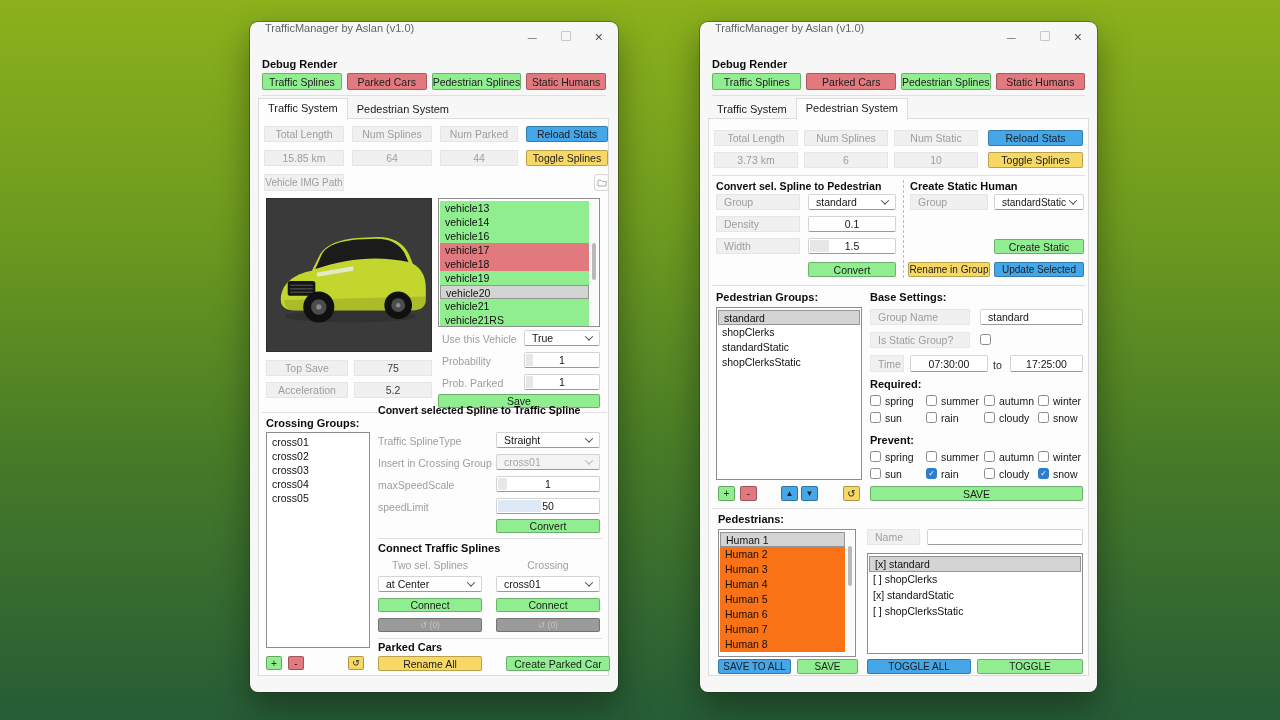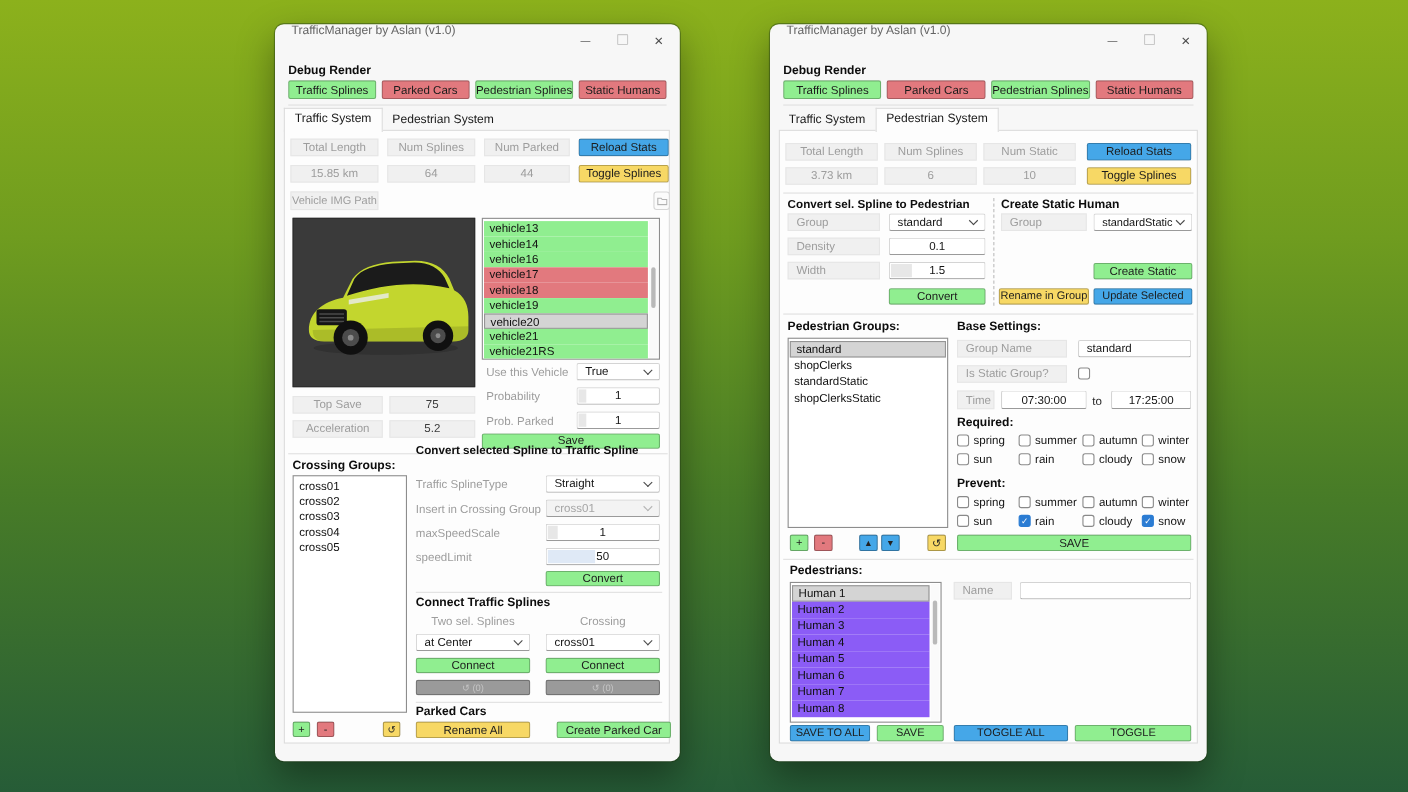--- a/index.html
+++ b/index.html
@@ -43,21 +43,21 @@
   .dd{position:absolute;background:#fff;border:1px solid #d4d4d4;border-bottom-color:#9a9a9a;font-size:10.5px;color:#141414;
       display:flex;align-items:center;padding-left:7px;box-sizing:border-box;cursor:pointer;border-radius:2px}
   .dd .chev{margin-left:auto;margin-right:7px;width:5px;height:5px;border-right:1.4px solid #4a4a4a;border-bottom:1.4px solid #4a4a4a;
             transform:rotate(45deg) translate(-1px,-1px)}
   .dd.disabled{background:#f3f3f3;color:#a5a5a5}
   .dd.disabled .chev{border-color:#b5b5b5}
   .listbox{position:absolute;background:#fff;border:1px solid #8d8d8d;box-sizing:border-box;overflow:hidden;padding-top:2px}
   .lrow{height:14px;line-height:14px;font-size:10.5px;padding-left:5px;color:#101010;box-sizing:border-box;white-space:nowrap;cursor:pointer}
   .lrow.green{background:#90ee90;margin:0 1px}
   .lrow.red{background:#e2797e;margin:0 1px}
-  .lrow.multi{background:#8b5cf6;margin:0 1px}
+  .lrow.multi{background:#f97316;margin:0 1px}
   .lrow.sel{background:#d4d4d4;border:1px solid #959595;margin:0 1px}
   .scrollpad .lrow{margin-right:10px}
   .scrolltrack{position:absolute;top:1px;bottom:1px;right:1px;width:8px;background:#fafafa}
   .scrollthumb{position:absolute;right:2px;width:4px;background:#b9b9b9;border-radius:2px;cursor:pointer}
   .imgbox{position:absolute;background:#3a3a3a;border:1px solid #2d2d2d;box-sizing:border-box}
   .cbgrid{position:absolute;display:grid;grid-template-columns:56px 58px 54px auto;row-gap:4px}
   .cbitem{display:flex;align-items:center;gap:4px;font-size:10.5px;color:#141414;height:13px;cursor:pointer}
   .cb{width:11px;height:11px;border:1px solid #8a8a8a;border-radius:2.5px;background:#fff;box-sizing:border-box;flex:none;
       display:flex;align-items:center;justify-content:center}
   .cb.on{background:#2b7cd3;border-color:#2b7cd3}
@@ -402,18 +402,24 @@
       <div class="lrow multi" style="height: 15px; line-height: 15px;">Human 2</div>
       <div class="lrow multi" style="height: 15px; line-height: 15px;">Human 3</div>
       <div class="lrow multi" style="height: 15px; line-height: 15px;">Human 4</div>
       <div class="lrow multi" style="height: 15px; line-height: 15px;">Human 5</div>
       <div class="lrow multi" style="height: 15px; line-height: 15px;">Human 6</div>
       <div class="lrow multi" style="height: 15px; line-height: 15px;">Human 7</div>
       <div class="lrow multi" style="height: 15px; line-height: 15px;">Human 8</div>
     </div>
   <div class="labelbox left" style="left:167px;top:507px;width:53px;height:16px">Name</div>
   <div class="input lpad" style="left:227px;top:507px;width:156px;height:16px"></div>
+  <div class="listbox" id="memberlist" style="left:167px;top:531px;width:216px;height:101px">
+      <div class="lrow sel" style="height: 16px; line-height: 15px;">[x] standard</div>
+      <div class="lrow" style="height: 16px; line-height: 15px;">[ ] shopClerks</div>
+      <div class="lrow" style="height: 16px; line-height: 15px;">[x] standardStatic</div>
+      <div class="lrow" style="height: 16px; line-height: 15px;">[ ] shopClerksStatic</div>
+    </div>
 
   <div class="btn blue abs" style="left:18px;top:637px;width:73px;height:15px;font-size:10px">SAVE TO ALL</div>
   <div class="btn green abs" style="left:97px;top:637px;width:61px;height:15px;font-size:10px">SAVE</div>
   <div class="btn blue abs" style="left:167px;top:637px;width:104px;height:15px;font-size:10px">TOGGLE ALL</div>
   <div class="btn green abs" style="left:277px;top:637px;width:106px;height:15px;font-size:10px">TOGGLE</div>
 </div>
 
 </body></html>

